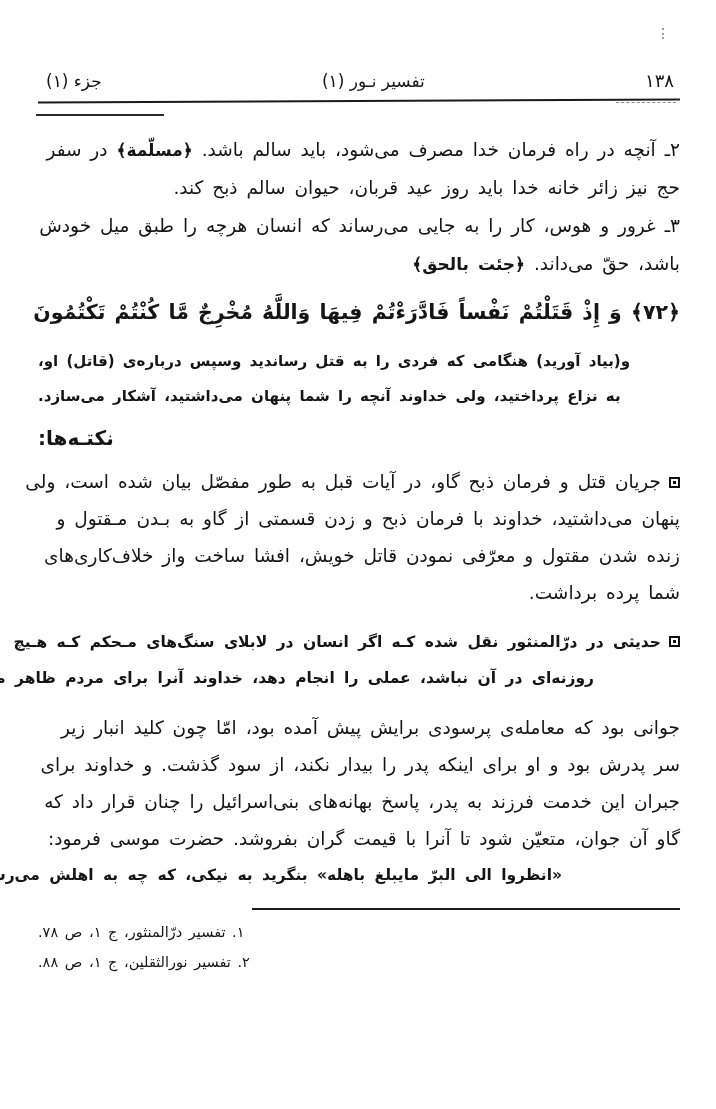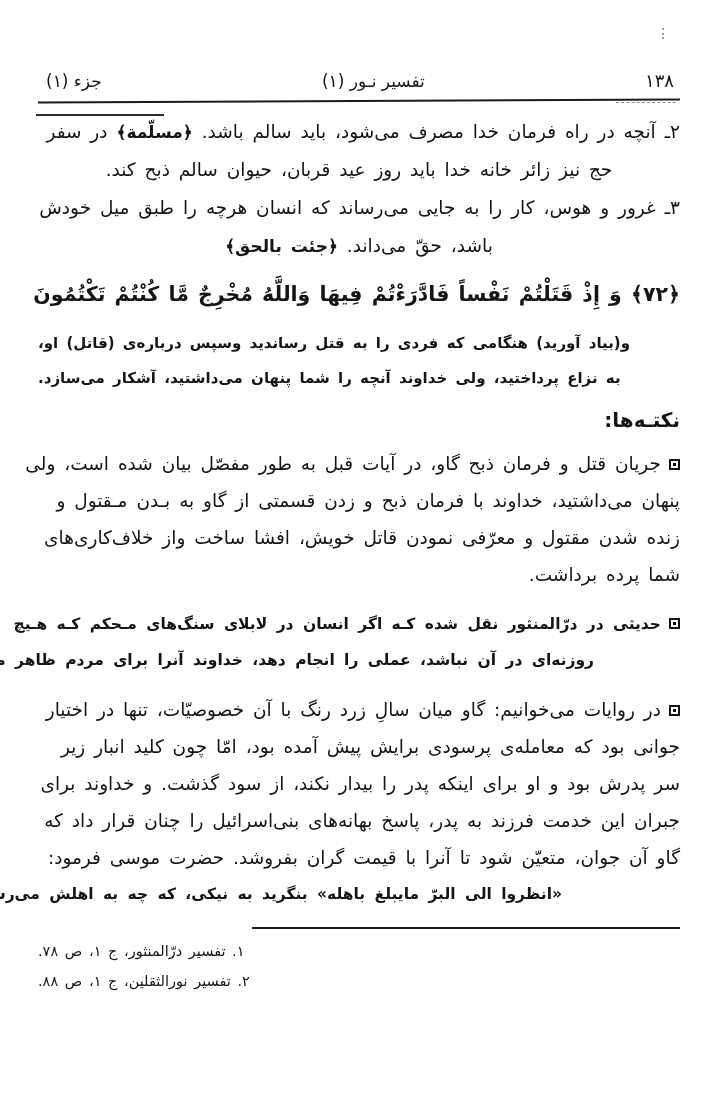--- a/index.html
+++ b/index.html
@@ -31,42 +31,42 @@
   .pg-underline{position:absolute;top:102px;right:40px;width:60px;border-top:1px dashed #8a8a8a;}
   .juz-underline{position:absolute;top:114px;left:36px;width:128px;border-top:2px solid #2a2a2a;}
   .scan-artifact{position:absolute;top:28px;right:52px;width:2px;height:11px;border-right:2px dotted #9a9a9a;}
 
   
   .line{
     font-size:18.5px;line-height:38px;
     text-align:right;white-space:nowrap;
     word-spacing:3px;
   }
-  .center{text-align:center;}
-  .lessons{margin-top:11px;}
+  .center{text-align:right;}
+  .lessons{margin-top:29px;}
   .q{font-weight:bold;font-size:17px;}
 
   
   .verse{
     margin-top:12px;
     text-align:right;white-space:nowrap;
     font-weight:bold;font-size:20.5px;line-height:34px;
     word-spacing:2px;
   }
   .translation{margin-top:15px;font-weight:bold;}
   .translation .tline{
     font-size:15px;line-height:35px;text-align:left;
     white-space:nowrap;word-spacing:3px;
   }
 
   
   .notes-heading{
     margin:12px 0 2px;
     font-size:20px;font-weight:bold;
-    text-align:right;
+    text-align:left;
   }
   .note{margin-top:13px;}
   .note .line{line-height:37px;}
   .heavy .line, .line.heavy{
     font-weight:bold;font-size:15.5px;line-height:36px;word-spacing:4px;
   }
   .indent1{padding-right:86px;}
   .indent2{padding-right:118px;}
   .sq{
     display:inline-block;width:7px;height:7px;
@@ -120,21 +120,20 @@
       <div class="line">زنده شدن مقتول و معرّفی نمودن قاتل خویش، افشا ساخت واز خلاف‌کاری‌های</div>
       <div class="line">شما پرده برداشت.</div>
     </section>
 
     <section class="note heavy">
       <div class="line"><span class="sq"></span><span>حدیثی در درّالمنثور نقل شده کـه اگر انسان در لابلای سنگ‌های مـحکم کـه هـیچ</span></div>
       <div class="line indent1"><span>روزنه‌ای در آن نباشد، عملی را انجام دهد، خداوند آنرا برای مردم ظاهر می‌کند.</span></div>
     </section>
 
     <section class="note">
-      <div class="line"><span class="sq"></span><span>در روایات می‌خوانیم: گاو میان سالِ زرد رنگ با آن خصوصیّات، تنها در اختیار</span></div>
       <div class="line">جوانی بود که معامله‌ی پرسودی برایش پیش آمده بود، امّا چون کلید انبار زیر</div>
       <div class="line">سر پدرش بود و او برای اینکه پدر را بیدار نکند، از سود گذشت. و خداوند برای</div>
       <div class="line">جبران این خدمت فرزند به پدر، پاسخ بهانه‌های بنی‌اسرائیل را چنان قرار داد که</div>
       <div class="line">گاو آن جوان، متعیّن شود تا آنرا با قیمت گران بفروشد. حضرت موسی فرمود:</div>
       <div class="line heavy indent2"><span>«انظروا الی البرّ مایبلغ باهله»</span> <span>بنگرید به نیکی، که چه به اهلش می‌رساند.</span></div>
     </section>
 
     <footer class="footnotes">
       <div class="foot-rule"></div>
       <div class="fline">۱. تفسیر درّالمنثور، ج ۱، ص ۷۸.</div>

